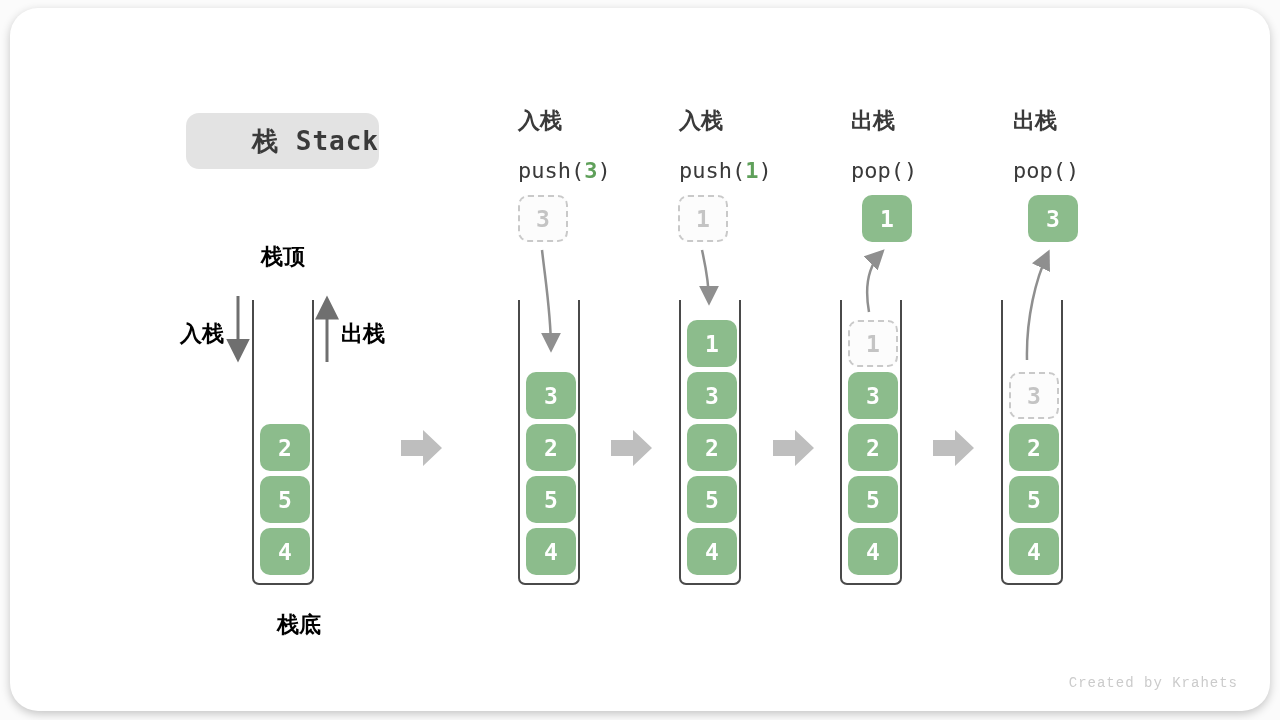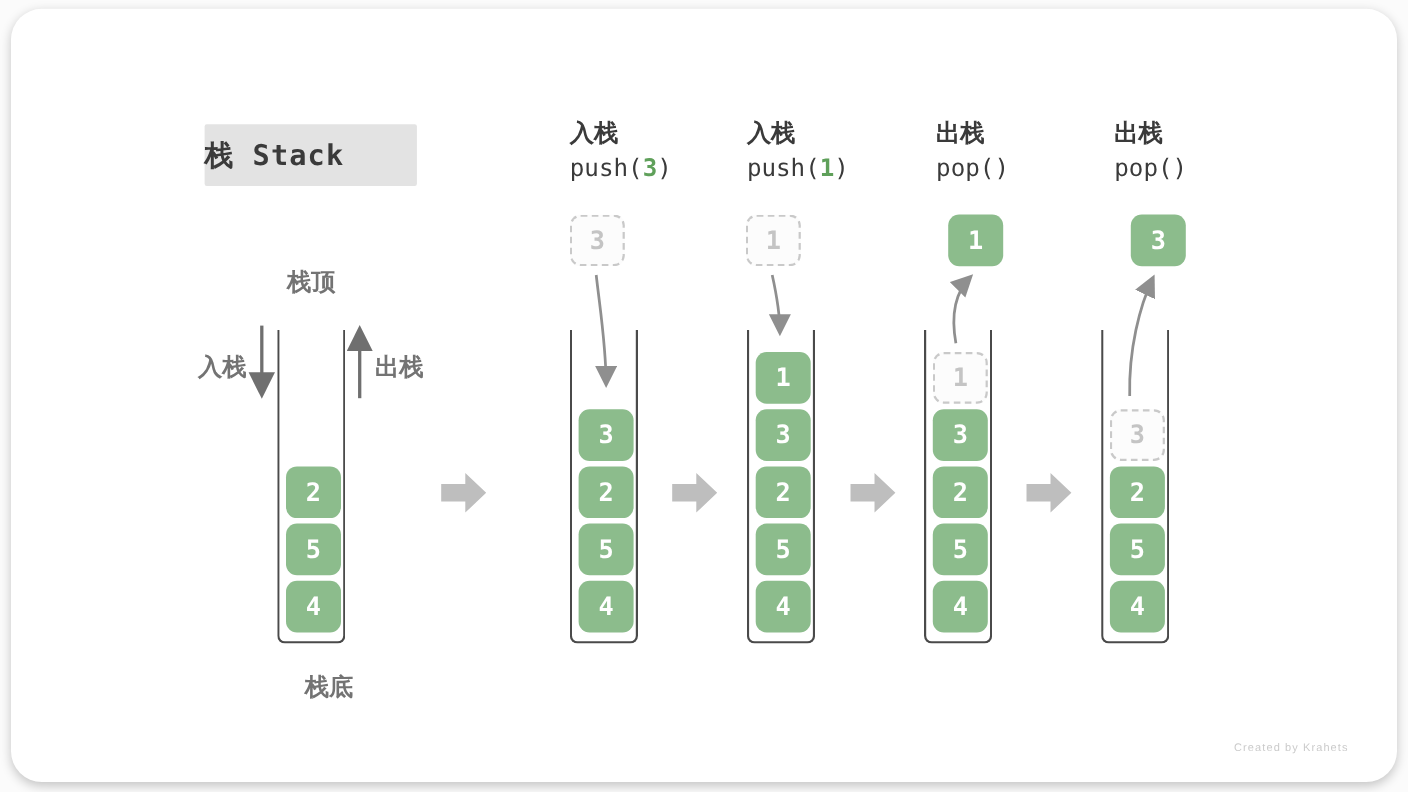--- a/index.html
+++ b/index.html
@@ -9,33 +9,33 @@
     background: #fbfbfb; overflow: hidden;
     font-family: "Liberation Sans", sans-serif;
   }
   .card {
     position: absolute; left: 10px; top: 8px; width: 1260px; height: 703px;
     background: #ffffff; border-radius: 28px;
     box-shadow: 0 3px 10px rgba(0,0,0,0.22);
   }
   .title-box {
     position: absolute; left: 186px; top: 113px; width: 193px; height: 56px;
-    background: #e3e3e3; border-radius: 2px;
-    display: flex; align-items: center; justify-content: flex-start;
+    background: #e3e3e3; border-radius: 13px;
+    display: flex; align-items: center; justify-content: flex-end;
     font-family: "DejaVu Sans Mono", monospace;
     font-size: 26px; font-weight: 600; color: #3a3a3a; letter-spacing: 1px;
   }
   .cjk-label {
-    position: absolute; font-size: 22px; font-weight: bold; color: #737373;
+    position: absolute; font-size: 22px; font-weight: bold; color: #000000;
     font-family: "Liberation Sans", sans-serif;
   }
   .op-label { position: absolute; top: 106px; }
   .op-line1 { font-size: 22px; font-weight: bold; color: #3a3a3a; height: 30px; }
   .op-line2 {
-    margin-top: 5px; font-family: "DejaVu Sans Mono", monospace;
+    margin-top: 22px; font-family: "DejaVu Sans Mono", monospace;
     font-size: 22px; color: #3a3a3a; white-space: pre;
   }
   .op-arg { color: #5fa05a; font-weight: bold; }
   .stack-container {
     position: absolute; top: 300px; width: 62px; height: 285px;
     border-left: 2px solid #4a4a4a; border-right: 2px solid #4a4a4a;
     border-bottom: 2px solid #4a4a4a;
     border-bottom-left-radius: 7px; border-bottom-right-radius: 7px;
     background: #ffffff;
   }
@@ -46,23 +46,23 @@
   }
   .cell.solid { background: #8cbc8c; color: #ffffff; }
   .cell.dashed {
     background: #fcfcfc; color: #c4c4c4;
     border: 2px dashed #c9c9c9;
   }
   .above-cell { position: absolute; top: 195px; }
   .step-arrow { position: absolute; width: 42px; height: 38px; }
   .overlay { position: absolute; left: 0; top: 0; pointer-events: none; }
   .watermark {
-    position: absolute; right: 54px; top: 675px;
-    font-family: Liberation Sans, sans-serif;
-    font-size: 10px; color: #cbcbcb; letter-spacing: 1px;
+    position: absolute; right: 42px; top: 675px;
+    font-family: Liberation Mono, monospace;
+    font-size: 14px; color: #cbcbcb; letter-spacing: 1px;
   }
 </style>
 </head>
 <body>
 
 <div class="card"></div>
 
 <div class="title-box">
   <span>栈 Stack</span>
 </div>

